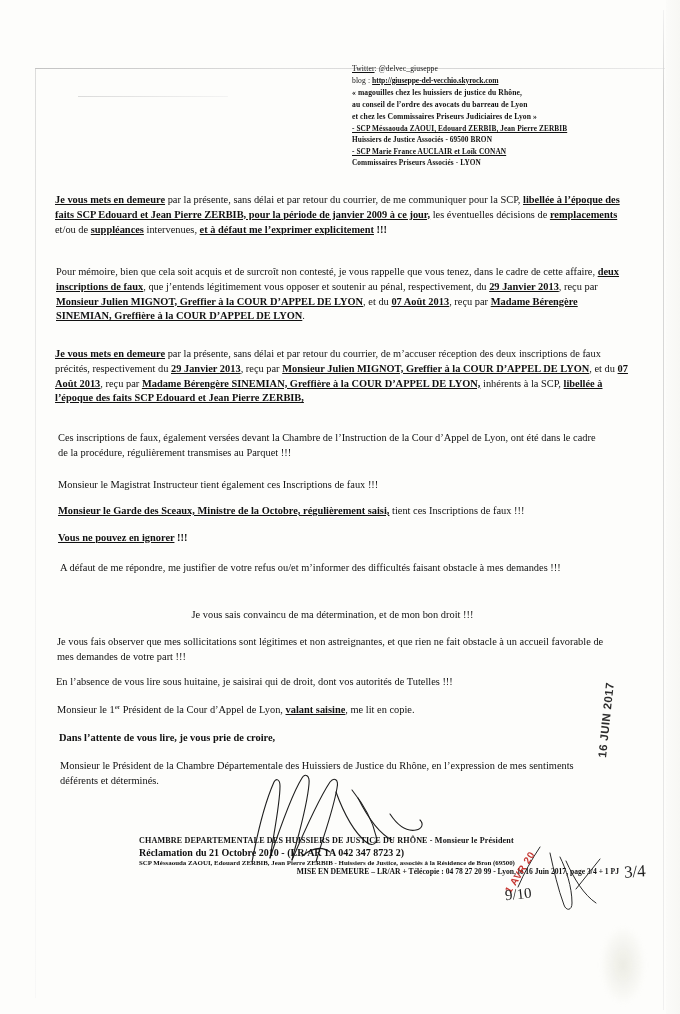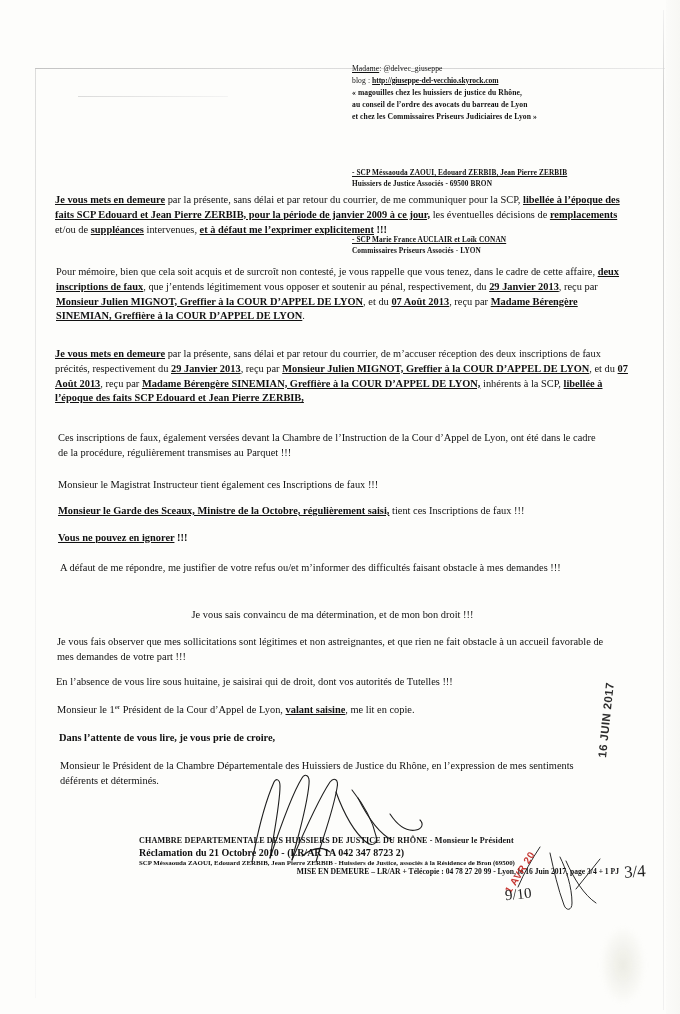--- a/index.html
+++ b/index.html
@@ -65,21 +65,21 @@
     width: 300px;
     font-size: 7.6px;
     line-height: 1.58;
     letter-spacing: .1px;
   }
   .letterhead div { white-space: nowrap; }
   .lh-twitter { font-weight: 400; }
   .lh-twitter .u { text-decoration: underline; }
   .lh-blog .u { text-decoration: underline; font-weight: 700; letter-spacing: -.1px; }
   .lh-bold { font-weight: 700; }
-  .lh-ul { text-decoration: underline; font-weight: 700; margin-top: 44px; }
+  .lh-ul { text-decoration: underline; font-weight: 700; }
   .lh-semi { font-weight: 700; font-size: 7.3px; }
 
   
   .body-block {
     position: absolute;
     left: 0; top: 0; width: 680px;
   }
   p.para {
     position: absolute;
     margin: 0;
@@ -178,21 +178,21 @@
 <div id="page">
 
   <div class="scan-edge-top"></div>
   <div class="scan-edge-top2"></div>
   <div class="scan-edge-left"></div>
   <div class="scan-edge-right2"></div>
   <div class="scan-edge-right"></div>
   <div class="smudge"></div>
 
   <div class="letterhead">
-    <div class="lh-twitter"><span class="u">Madame</span><span>: @delvec_giuseppe</span></div>
+    <div class="lh-twitter"><span class="u">Twitter</span><span>: @delvec_giuseppe</span></div>
     <div class="lh-blog"><span>blog : </span><span class="u">http://giuseppe-del-vecchio.skyrock.com</span></div>
     <div class="lh-bold">« magouilles chez les huissiers de justice du Rhône,</div>
     <div class="lh-bold">au conseil de l’ordre des avocats du barreau de Lyon</div>
     <div class="lh-bold">et chez les Commissaires Priseurs Judiciaires de Lyon »</div>
     <div class="lh-ul lh-semi">- SCP Méssaouda ZAOUI, Edouard ZERBIB, Jean Pierre ZERBIB</div>
     <div class="lh-semi">Huissiers de Justice Associés - 69500 BRON</div>
     <div class="lh-ul lh-semi">- SCP Marie France AUCLAIR et Loïk CONAN</div>
     <div class="lh-semi">Commissaires Priseurs Associés - LYON</div>
   </div>
 

